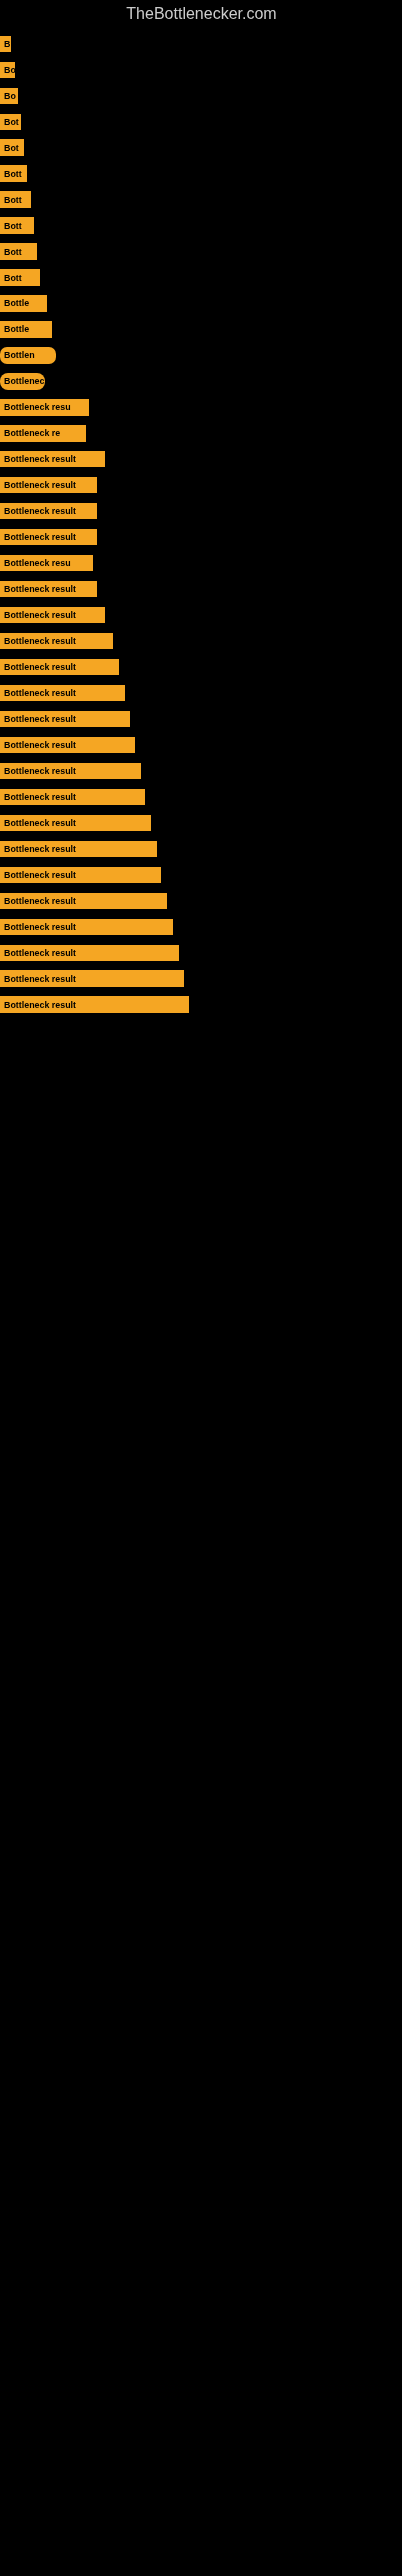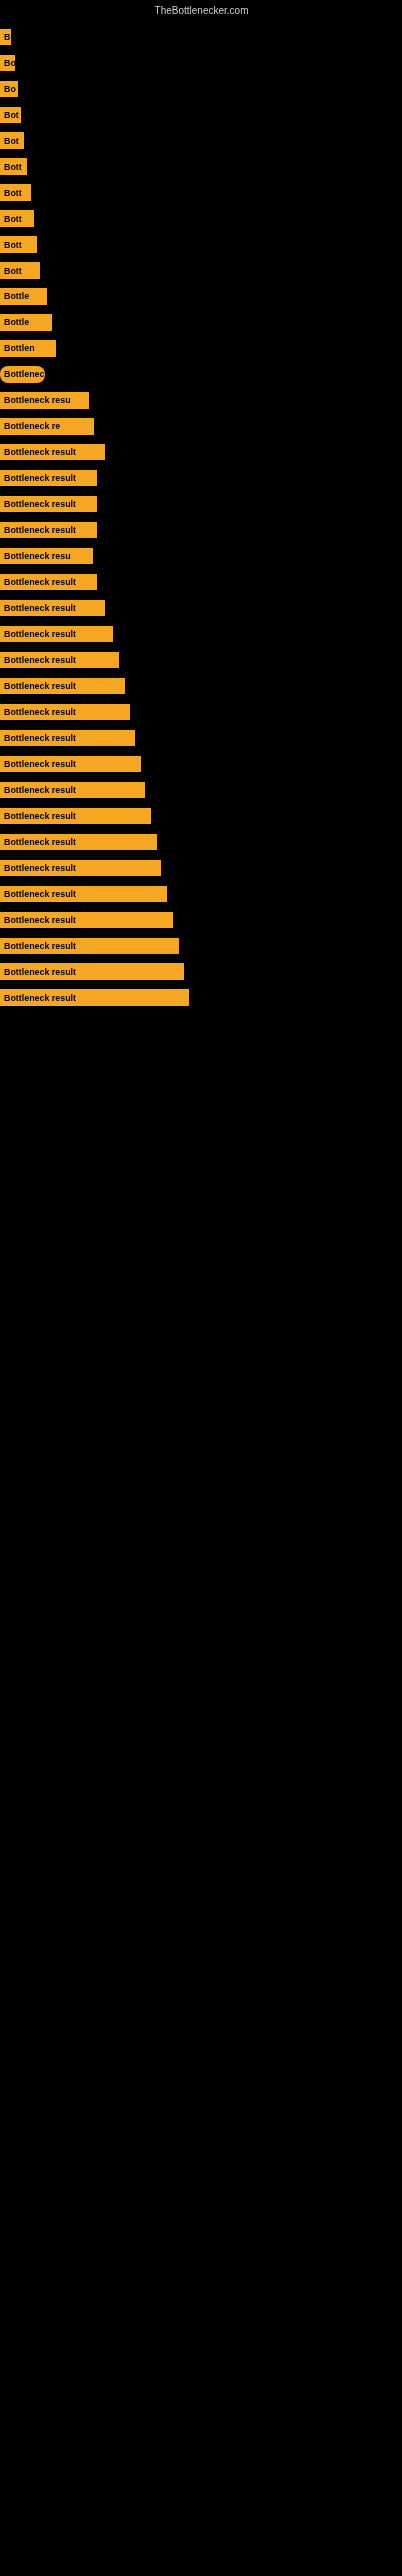--- a/index.html
+++ b/index.html
@@ -9,21 +9,21 @@
     }
     body {
       background-color: #000;
       width: 403px;
       min-height: 2576px;
       font-family: Arial, sans-serif;
       position: relative;
     }
     .site-title {
       color: #ccc;
-      font-size: 10px;
+      font-size: 16px;
       text-align: center;
       padding: 4.8px 0 8px 0;
       font-weight: normal;
     }
     .row {
       display: flex;
       align-items: center;
       margin-bottom: 0px;
       padding: 4.8px 0;
     }
@@ -75,30 +75,30 @@
     <div class="row">
       <span class="label-box" style="width: 40px;">Bott</span>
     </div>
     <div class="row">
       <span class="label-box" style="width: 47px;">Bottle</span>
     </div>
     <div class="row">
       <span class="label-box" style="width: 52px;">Bottle</span>
     </div>
     <div class="row">
-      <span class="label-box" style="width: 56px;">Bottlen</span>
+      <span class="label-box" style="width: 56px; border-radius: 7px;">Bottlen</span>
     </div>
     <div class="row">
       <span class="label-box" style="width: 45px; border-radius: 8px;">Bottleneck</span>
     </div>
     <div class="row">
       <span class="label-box" style="width: 89px;">Bottleneck resu</span>
     </div>
     <div class="row">
-      <span class="label-box" style="width: 94px;">Bottleneck re</span>
+      <span class="label-box" style="width: 86px;">Bottleneck re</span>
     </div>
     <div class="row">
       <span class="label-box" style="width: 105px;">Bottleneck result</span>
     </div>
     <div class="row">
       <span class="label-box" style="width: 97px;">Bottleneck result</span>
     </div>
     <div class="row">
       <span class="label-box" style="width: 97px;">Bottleneck result</span>
     </div>

